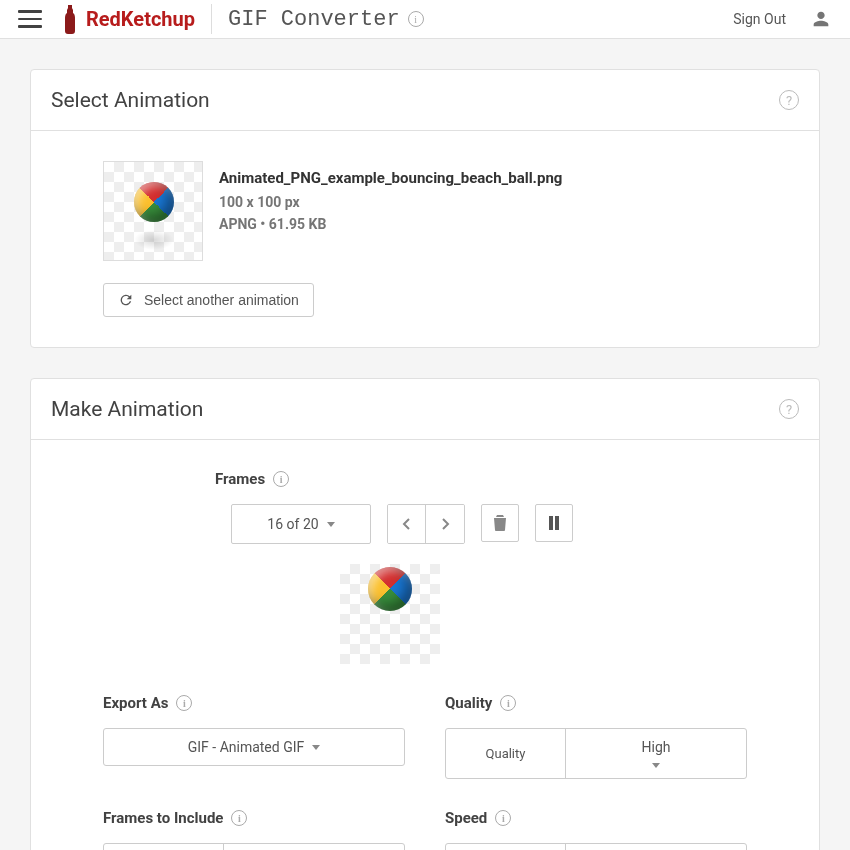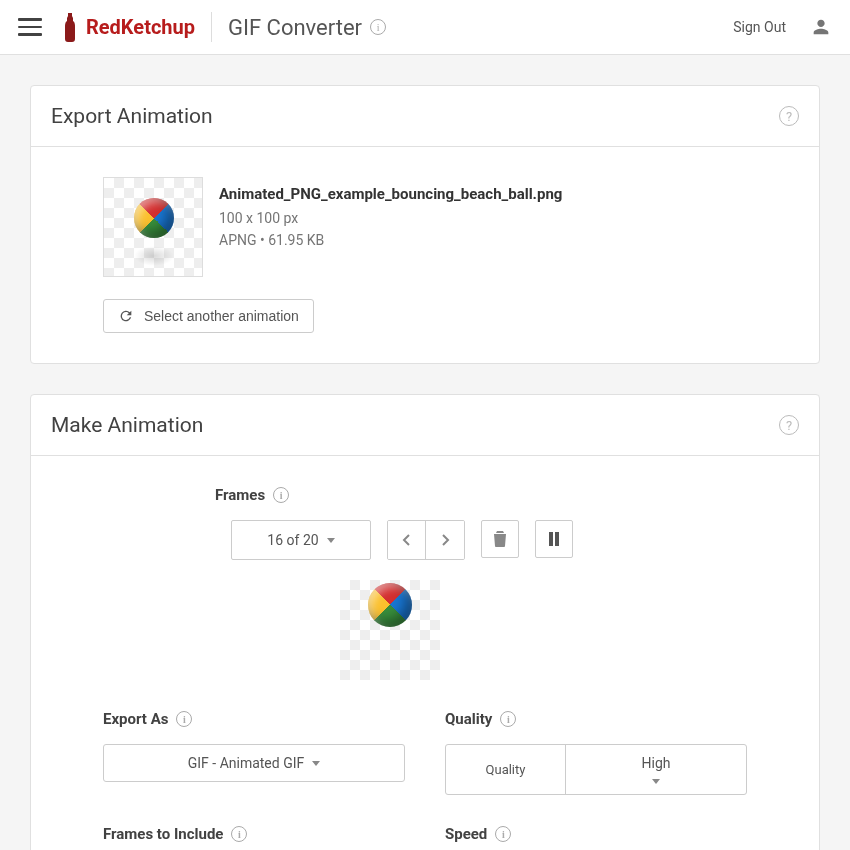--- a/index.html
+++ b/index.html
@@ -1,41 +1,41 @@
 <!DOCTYPE html>
 <html><head>
 <meta charset="utf-8">
 <style>
 * { box-sizing: border-box; margin: 0; padding: 0; }
 body { font-family: -apple-system, BlinkMacSystemFont, "Segoe UI", Roboto, Helvetica, Arial, sans-serif; background: #f5f5f5; color: #212121; width: 850px; overflow: hidden; }
-.header { background: #fff; height: 55px; display: flex; align-items: center; padding: 0 18px; border-bottom: 1px solid #e0e0e0; }
+.header { background: #fff; height: 39px; display: flex; align-items: center; padding: 0 18px; border-bottom: 1px solid #e0e0e0; }
 .menu-icon { width: 24px; height: 24px; display: flex; flex-direction: column; justify-content: center; gap: 5px; cursor: pointer; margin-right: 18px; }
 .menu-icon span { height: 2.5px; background: #424242; border-radius: 1px; }
 .logo-wrap { display: flex; align-items: center; cursor: pointer; }
 .bottle { width: 20px; height: 32px; margin-right: 6px; }
 .brand { font-size: 20px; font-weight: 700; color: #b71c1c; }
 .divider { width: 1px; height: 30px; background: #ddd; margin: 0 16px; }
-.page-title { font-size: 22px; font-weight: 400; color: #555; }
+.page-title { font-size: 22px; font-weight: 400; color: #555; font-family: Liberation Mono, monospace; }
 .info-icon { width: 16px; height: 16px; border: 1.5px solid #aaa; border-radius: 50%; display: inline-flex; align-items: center; justify-content: center; font-size: 10px; color: #aaa; margin-left: 8px; font-style: normal; font-family: serif; }
 .spacer { flex: 1; }
 .signout { font-size: 14px; color: #555; cursor: pointer; margin-right: 24px; }
 .user-icon { width: 22px; height: 22px; cursor: pointer; }
 .content { padding: 30px; }
 .card { background: #fff; border: 1px solid #e0e0e0; border-radius: 4px; margin-bottom: 30px; }
 .card-header { padding: 18px 20px; border-bottom: 1px solid #e0e0e0; display: flex; align-items: center; }
 .card-title { font-size: 21px; font-weight: 400; color: #424242; }
 .help-icon { width: 20px; height: 20px; border: 1.5px solid #bbb; border-radius: 50%; display: flex; align-items: center; justify-content: center; font-size: 13px; color: #bbb; cursor: pointer; }
 .card-body { padding: 30px 72px; }
 .file-row { display: flex; align-items: flex-start; gap: 16px; margin-bottom: 22px; }
 .thumb { width: 100px; height: 100px; border: 1px solid #ddd; background-image: linear-gradient(45deg,#eee 25%,transparent 25%),linear-gradient(-45deg,#eee 25%,transparent 25%),linear-gradient(45deg,transparent 75%,#eee 75%),linear-gradient(-45deg,transparent 75%,#eee 75%); background-size: 20px 20px; background-position: 0 0,0 10px,10px -10px,-10px 0; position: relative; }
 .ball { position: absolute; width: 40px; height: 40px; border-radius: 50%; top: 20px; left: 30px; background: conic-gradient(from -45deg, #d32f2f 0 90deg, #1976d2 90deg 180deg, #388e3c 180deg 270deg, #fbc02d 270deg 360deg); box-shadow: inset -6px -6px 12px rgba(0,0,0,0.4), inset 4px 4px 8px rgba(255,255,255,0.5); }
 .reflection { position: absolute; width: 40px; height: 20px; bottom: 10px; left: 30px; background: radial-gradient(ellipse at center, rgba(0,0,0,0.15) 0%, transparent 70%); }
 .file-info { padding-top: 8px; }
 .file-name { font-size: 15px; font-weight: 700; color: #333; margin-bottom: 4px; }
-.file-meta { font-size: 14px; color: #757575; line-height: 1.6; }
+.file-meta { font-size: 14px; color: #757575; line-height: 1.6; font-weight: bold; }
 .btn { display: inline-flex; align-items: center; padding: 8px 14px; border: 1px solid #ccc; background: #fff; border-radius: 3px; font-size: 14px; color: #555; cursor: pointer; gap: 10px; }
 .refresh-icon { width: 16px; height: 16px; }
 .section-label { font-size: 15px; font-weight: 700; color: #424242; display: flex; align-items: center; margin-bottom: 16px; }
 .frames-section { margin-left: 112px; }
 .controls-row { display: flex; gap: 16px; margin-bottom: 20px; padding-left: 16px; }
 .dropdown { border: 1px solid #ccc; background: #fff; padding: 9px 16px; font-size: 14px; color: #555; display: inline-flex; align-items: center; gap: 8px; cursor: pointer; min-width: 140px; justify-content: center; border-radius: 2px; }
 .caret { width: 0; height: 0; border-left: 4px solid transparent; border-right: 4px solid transparent; border-top: 5px solid #888; }
 .nav-group { display: flex; border: 1px solid #ccc; border-radius: 2px; overflow: hidden; }
 .nav-btn { width: 38px; height: 38px; display: flex; align-items: center; justify-content: center; cursor: pointer; background: #fff; }
 .nav-btn:first-child { border-right: 1px solid #ccc; }
@@ -78,21 +78,21 @@
   <span class="signout">Sign Out</span>
   <svg class="user-icon" viewBox="0 0 24 24">
       <path fill="#757575" d="M12 12c2.2 0 4-1.8 4-4s-1.8-4-4-4-4 1.8-4 4 1.8 4 4 4zm0 2c-2.7 0-8 1.3-8 4v2h16v-2c0-2.7-5.3-4-8-4z"></path>
     </svg>
 </div>
 
 <div class="content">
 
   <div class="card">
     <div class="card-header">
-      <span class="card-title">Export Animation</span>
+      <span class="card-title">Select Animation</span>
       <div class="spacer"></div>
       <div class="help-icon">?</div>
     </div>
     <div class="card-body">
       <div class="file-row">
         <div class="thumb">
           <div class="ball"></div>
           <div class="reflection"></div>
         </div>
         <div class="file-info">

